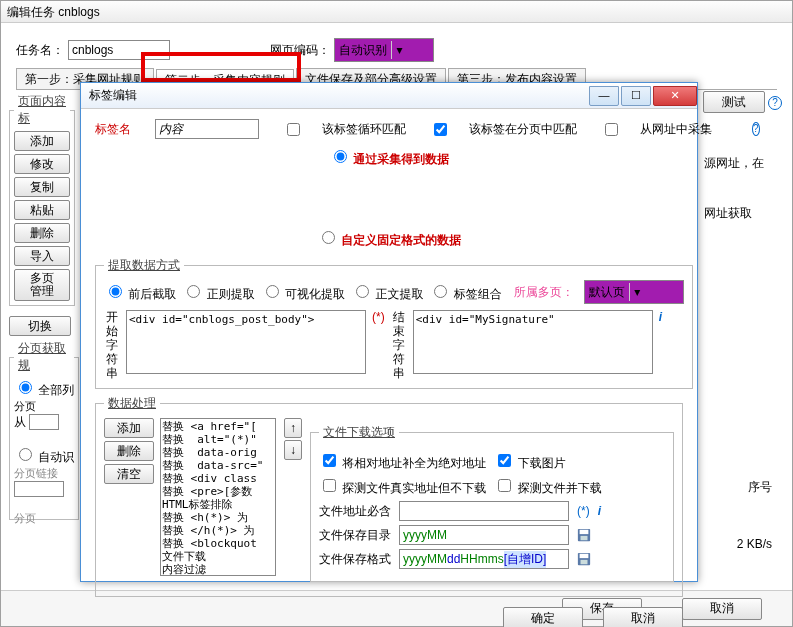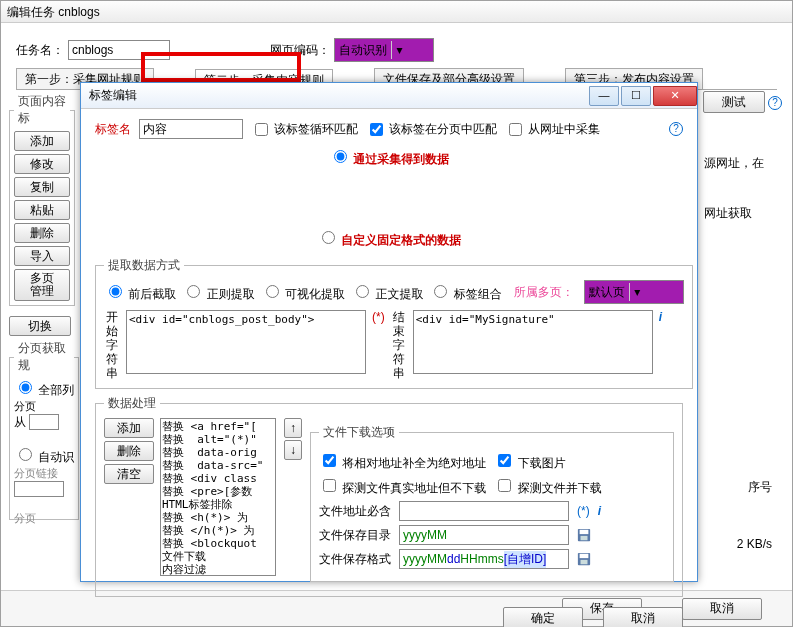--- a/index.html
+++ b/index.html
@@ -4,36 +4,36 @@
 <style>
 * { box-sizing: border-box; font-family: "Microsoft YaHei", Tahoma, sans-serif; font-size: 12px; }
 body { margin: 0; background: #f0f0f0; width: 793px; height: 627px; overflow: hidden; position: relative; }
 .win { position: absolute; background: #fff; border: 1px solid #a0a0a0; }
 .main-win { left: 0; top: 0; width: 793px; height: 627px; }
 .title-bar { height: 22px; background: linear-gradient(#fdfdfd,#ececec); border-bottom: 1px solid #ccc; padding: 3px 6px; font-size: 12px; }
 .main-body { padding: 15px; }
 .row { display: flex; align-items: center; margin-bottom: 6px; }
 .lbl { margin-right: 4px; white-space: nowrap; }
 input[type=text] { border: 1px solid #888; height: 20px; padding: 1px 3px; background:#fff; }
-.tab-strip { display: flex; border-bottom: 1px solid #aaa; margin-top: 2px; height: 22px; gap: 39px; }
+.tab-strip { display: flex; border-bottom: 1px solid #aaa; margin-top: 2px; height: 22px; }
 .tab { padding: 2px 8px; border: 1px solid #aaa; border-bottom: none; background: #f4f4f4; margin-right: 2px; cursor: pointer; height:21px; }
 .tab.active { background: #fff; position: relative; top: 1px; }
 .red-box { border: 4px solid #e60000; position: absolute; pointer-events:none; }
 .btn { border: 1px solid #888; background: linear-gradient(#fdfdfd,#e3e3e3); height: 22px; min-width: 62px; padding: 0 10px; cursor:pointer; border-radius:2px; }
 .btn-sm { min-width: 50px; height: 20px; padding:0 6px; }
 .side-btns { display:flex; flex-direction:column; gap:3px; width:56px; }
 .left-col { position:absolute; left:8px; top:86px; }
 .modal { left: 80px; top: 82px; width: 618px; height: 500px; border: 1px solid #4a8fd6; z-index: 10; box-shadow: 0 0 8px rgba(0,0,0,.4); }
 .modal .title-bar { background: linear-gradient(#fff,#e8f0fa); display:flex; justify-content:space-between; align-items:center; padding:0 0 0 8px; height:26px; }
 .win-btns { display:flex; }
 .win-btn { width:30px; height:20px; border:1px solid #7a9ec6; margin-left:2px; background:linear-gradient(#e9f2fb,#cfe3f6); text-align:center; line-height:16px; cursor:pointer; font-size:11px; border-radius:0 0 2px 2px; }
 .win-btn.close { background:linear-gradient(#f07a7a,#d43c3c); color:#fff; border-color:#b02a2a; width:44px; }
 .modal-body { padding: 10px 14px 10px 14px; position:relative; }
 fieldset { border: 1px solid #bbb; padding: 6px 8px 8px 8px; margin: 6px 0; }
-legend { padding: 0 4px; color:#444; }
+legend { padding: 0 4px; color:#444;text-decoration:underline; }
 .radio-row { display:flex; align-items:center; gap:6px; white-space:nowrap; }
 textarea { border:1px solid #888; font-family: monospace; font-size:11px; resize:none; padding:2px; }
 .dual { display:flex; gap:6px; align-items:flex-start; }
 .vcap { display:flex; flex-direction:column; font-size:12px; line-height:14px; text-align:center; width:16px; }
 .star { color:#c00; }
 .listbox { border:1px solid #888; font-family:monospace; font-size:11px; line-height:13px; overflow:hidden; background:#fff; padding:1px; }
 .green { color:#008000; }
 .blue { color:#0000cc; font-weight: normal; }
 .blueh { color:#0000cc; background:#cfe3ff; }
 .file-row { display:flex; align-items:center; gap:8px; margin:4px 0; white-space:nowrap; }
@@ -122,23 +122,23 @@
 <div class="win modal">
   <div class="title-bar">
     <span>标签编辑</span>
     <div class="win-btns">
       <div class="win-btn">—</div>
       <div class="win-btn">☐</div>
       <div class="win-btn close">✕</div>
     </div>
   </div>
   <div class="modal-body">
-    <div class="row" style="gap:4px;">
+    <div class="row" style="gap:20px;">
       <span class="lbl" style="color:#c00">标签名</span>
-      <input type="text" style="width: 104px;" value="内容">
+      <input type="text" style="width: 104px; font-style: italic;" value="内容">
       <input type="checkbox" class="chk" style="">
         <label>该标签循环匹配</label>
       <input type="checkbox" class="chk" checked="" style="">
         <label>该标签在分页中匹配</label>
       <input type="checkbox" class="chk" style="">
         <label>从网址中采集</label>
       <span style="flex:1"></span>
       <span class="q-mark">?</span>
     </div>
 

